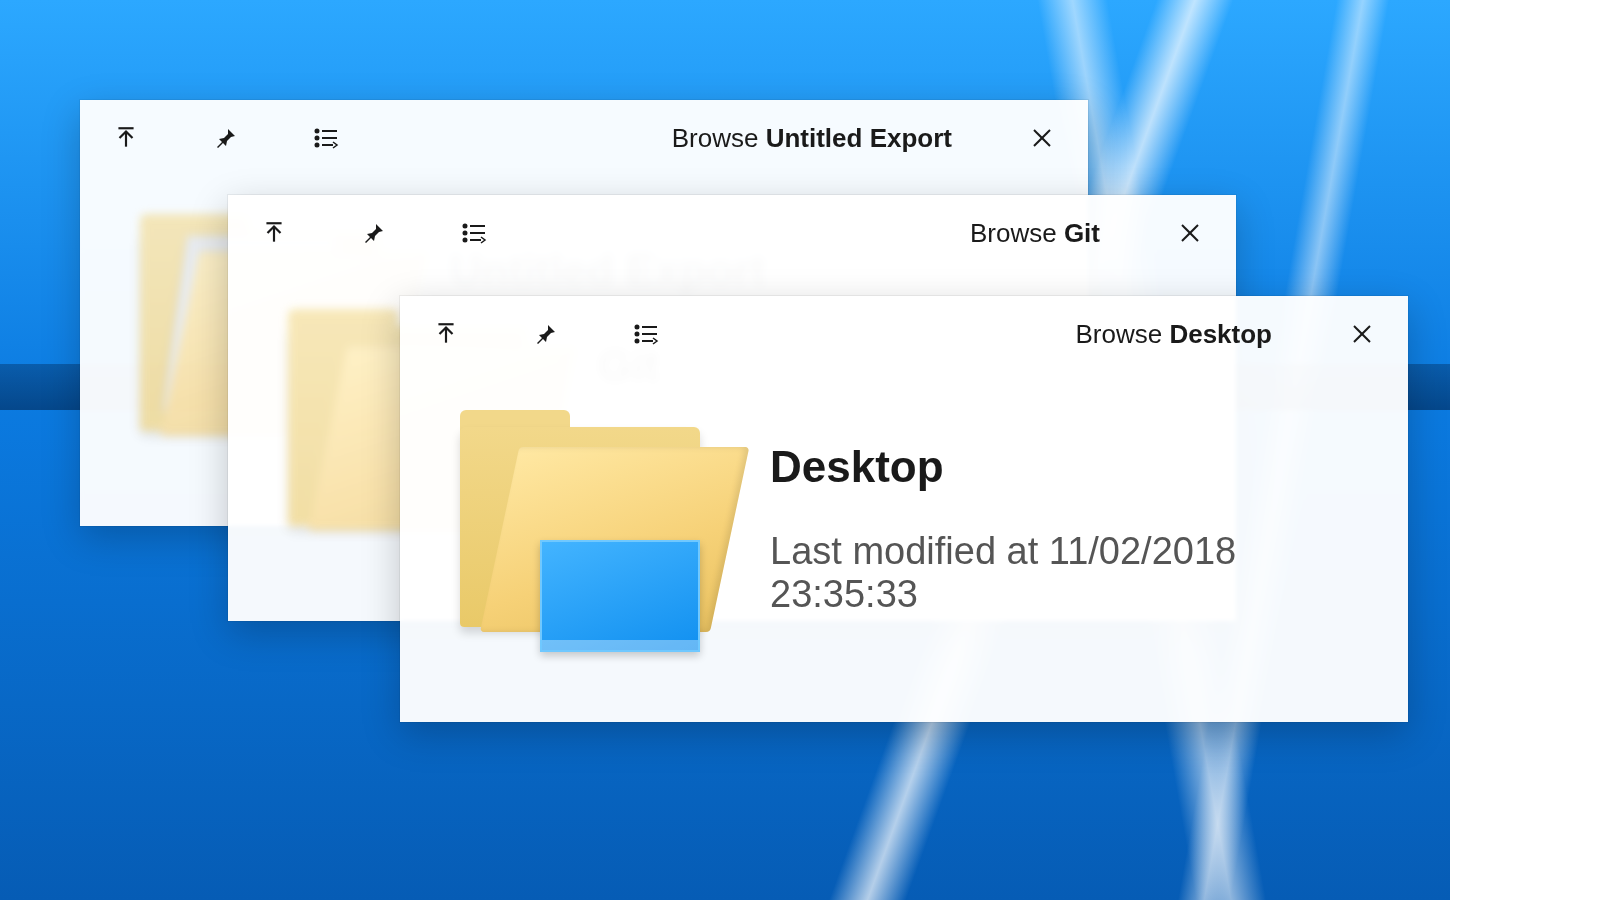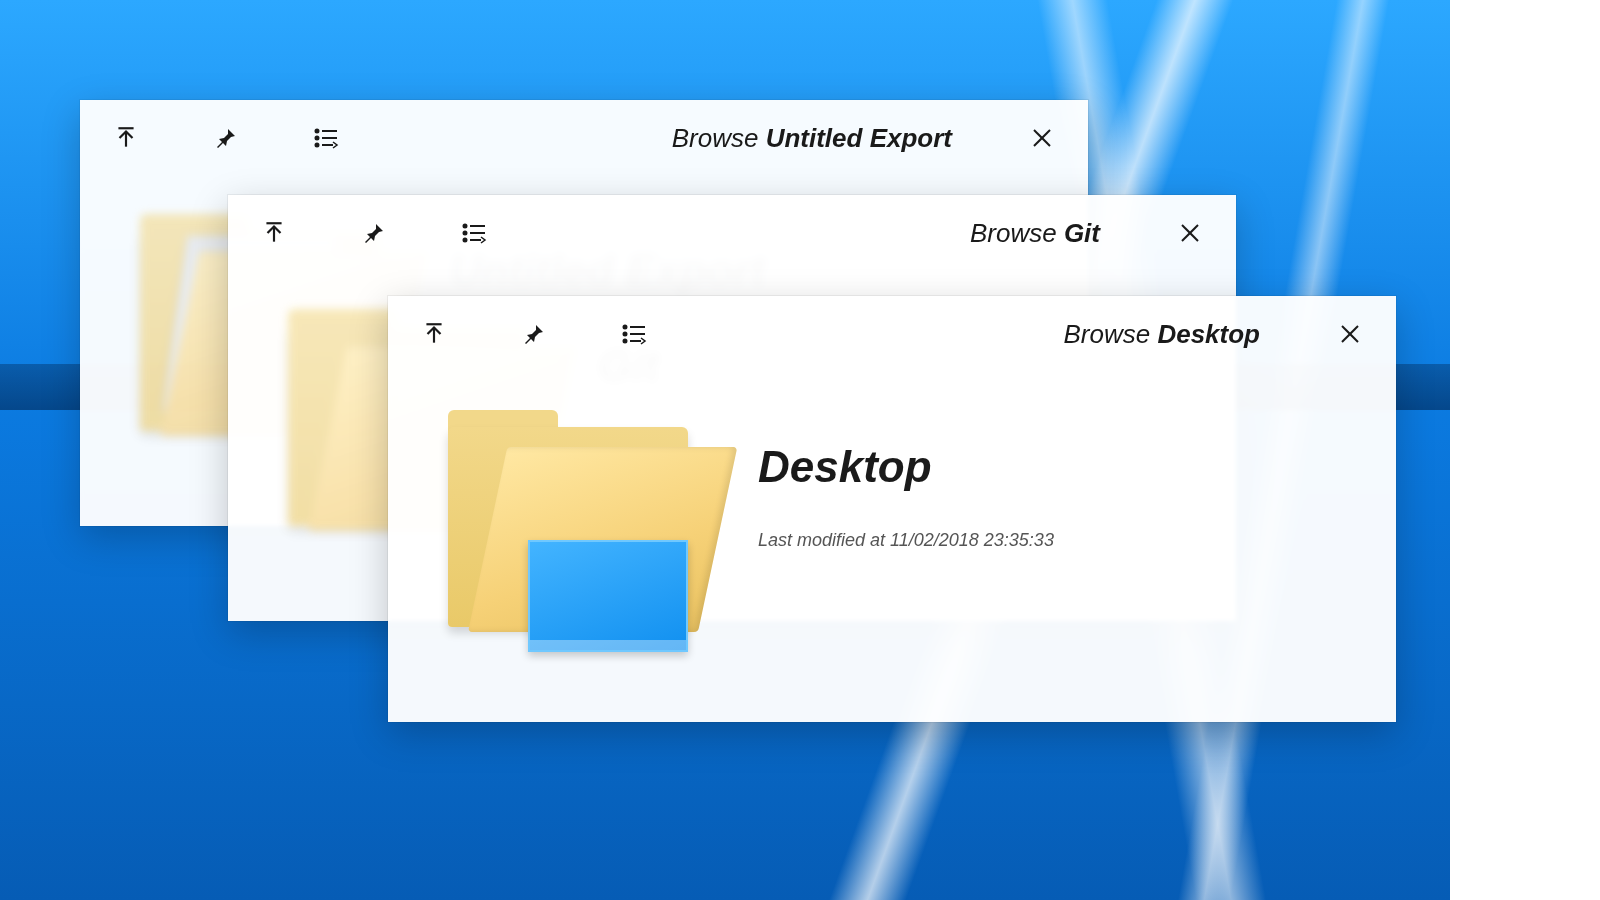--- a/index.html
+++ b/index.html
@@ -7,21 +7,20 @@
 
 .desktop {
   position: relative;
   width: 1450px;
   height: 900px;
   background:
     linear-gradient(110deg, rgba(255,255,255,0) 60%, rgba(255,255,255,0.7) 62%, rgba(255,255,255,0) 64%) 0 0 / 1600px 900px,
     linear-gradient(80deg,  rgba(255,255,255,0) 68%, rgba(255,255,255,0.55) 70%, rgba(255,255,255,0) 72%) 0 0 / 1600px 900px,
     linear-gradient(100deg, rgba(255,255,255,0) 76%, rgba(255,255,255,0.5) 77.5%, rgba(255,255,255,0) 79%) 0 0 / 1600px 900px,
     linear-gradient(180deg, #2ca8ff 0%, #0b7ae0 45%, #065cb5 100%);
-  font-style: italic;
 }
 .desktop::after{
   content:"";
   position:absolute;
   left:0; right:0;
   top:364px; height:46px;
   background: linear-gradient(180deg, rgba(0,30,70,0.35), rgba(0,30,70,0.55));
 }
 
 .window {
@@ -58,21 +57,21 @@
   padding: 30px 40px 60px 60px;
   gap: 50px;
 }
 .icon-area {
   width: 260px; height: 260px;
   position: relative;
   flex: 0 0 260px;
 }
 .info-area { padding-top: 40px; color:#3a3a3a; }
 .folder-name { font-size: 44px; font-weight: 700; color: #1a1a1a; margin-bottom: 38px; }
-.info-line { font-size: 18px; color: #555; font-weight: 400; margin-bottom: 14px; }
+.info-line { font-size: 38px; color: #555; font-weight: 400; margin-bottom: 14px; }
 
 
 .folder {
   position: absolute; inset: 0;
 }
 .folder .back {
   position:absolute; left:0; top:25px; width:240px; height:200px;
   background: linear-gradient(180deg, #f2d88a 0%, #e9c968 100%);
   border-radius: 6px 6px 4px 4px;
   box-shadow: 0 6px 10px rgba(0,0,0,0.15);
@@ -217,21 +216,21 @@
             <div class="back"></div>
             <div class="front"></div>
         </div>
       </div>
       <div class="info-area">
         <div class="folder-name">Git</div>
       </div>
     </div>
   </div>
 
-  <div class="window" style="left:388px; top:296px; z-index:3;">
+  <div class="window" style="left:400px; top:296px; z-index:3;">
     <div class="titlebar">
       <div class="tb-left">
         <div class="tb-btn">
           <svg width="26" height="26" viewBox="0 0 24 24" fill="none" stroke="currentColor" stroke-width="2">
               <line x1="12" y1="20" x2="12" y2="6"></line>
               <polyline points="6,12 12,6 18,12"></polyline>
               <line x1="5" y1="3" x2="19" y2="3"></line>
             </svg>
         </div>
         <div class="tb-btn">

